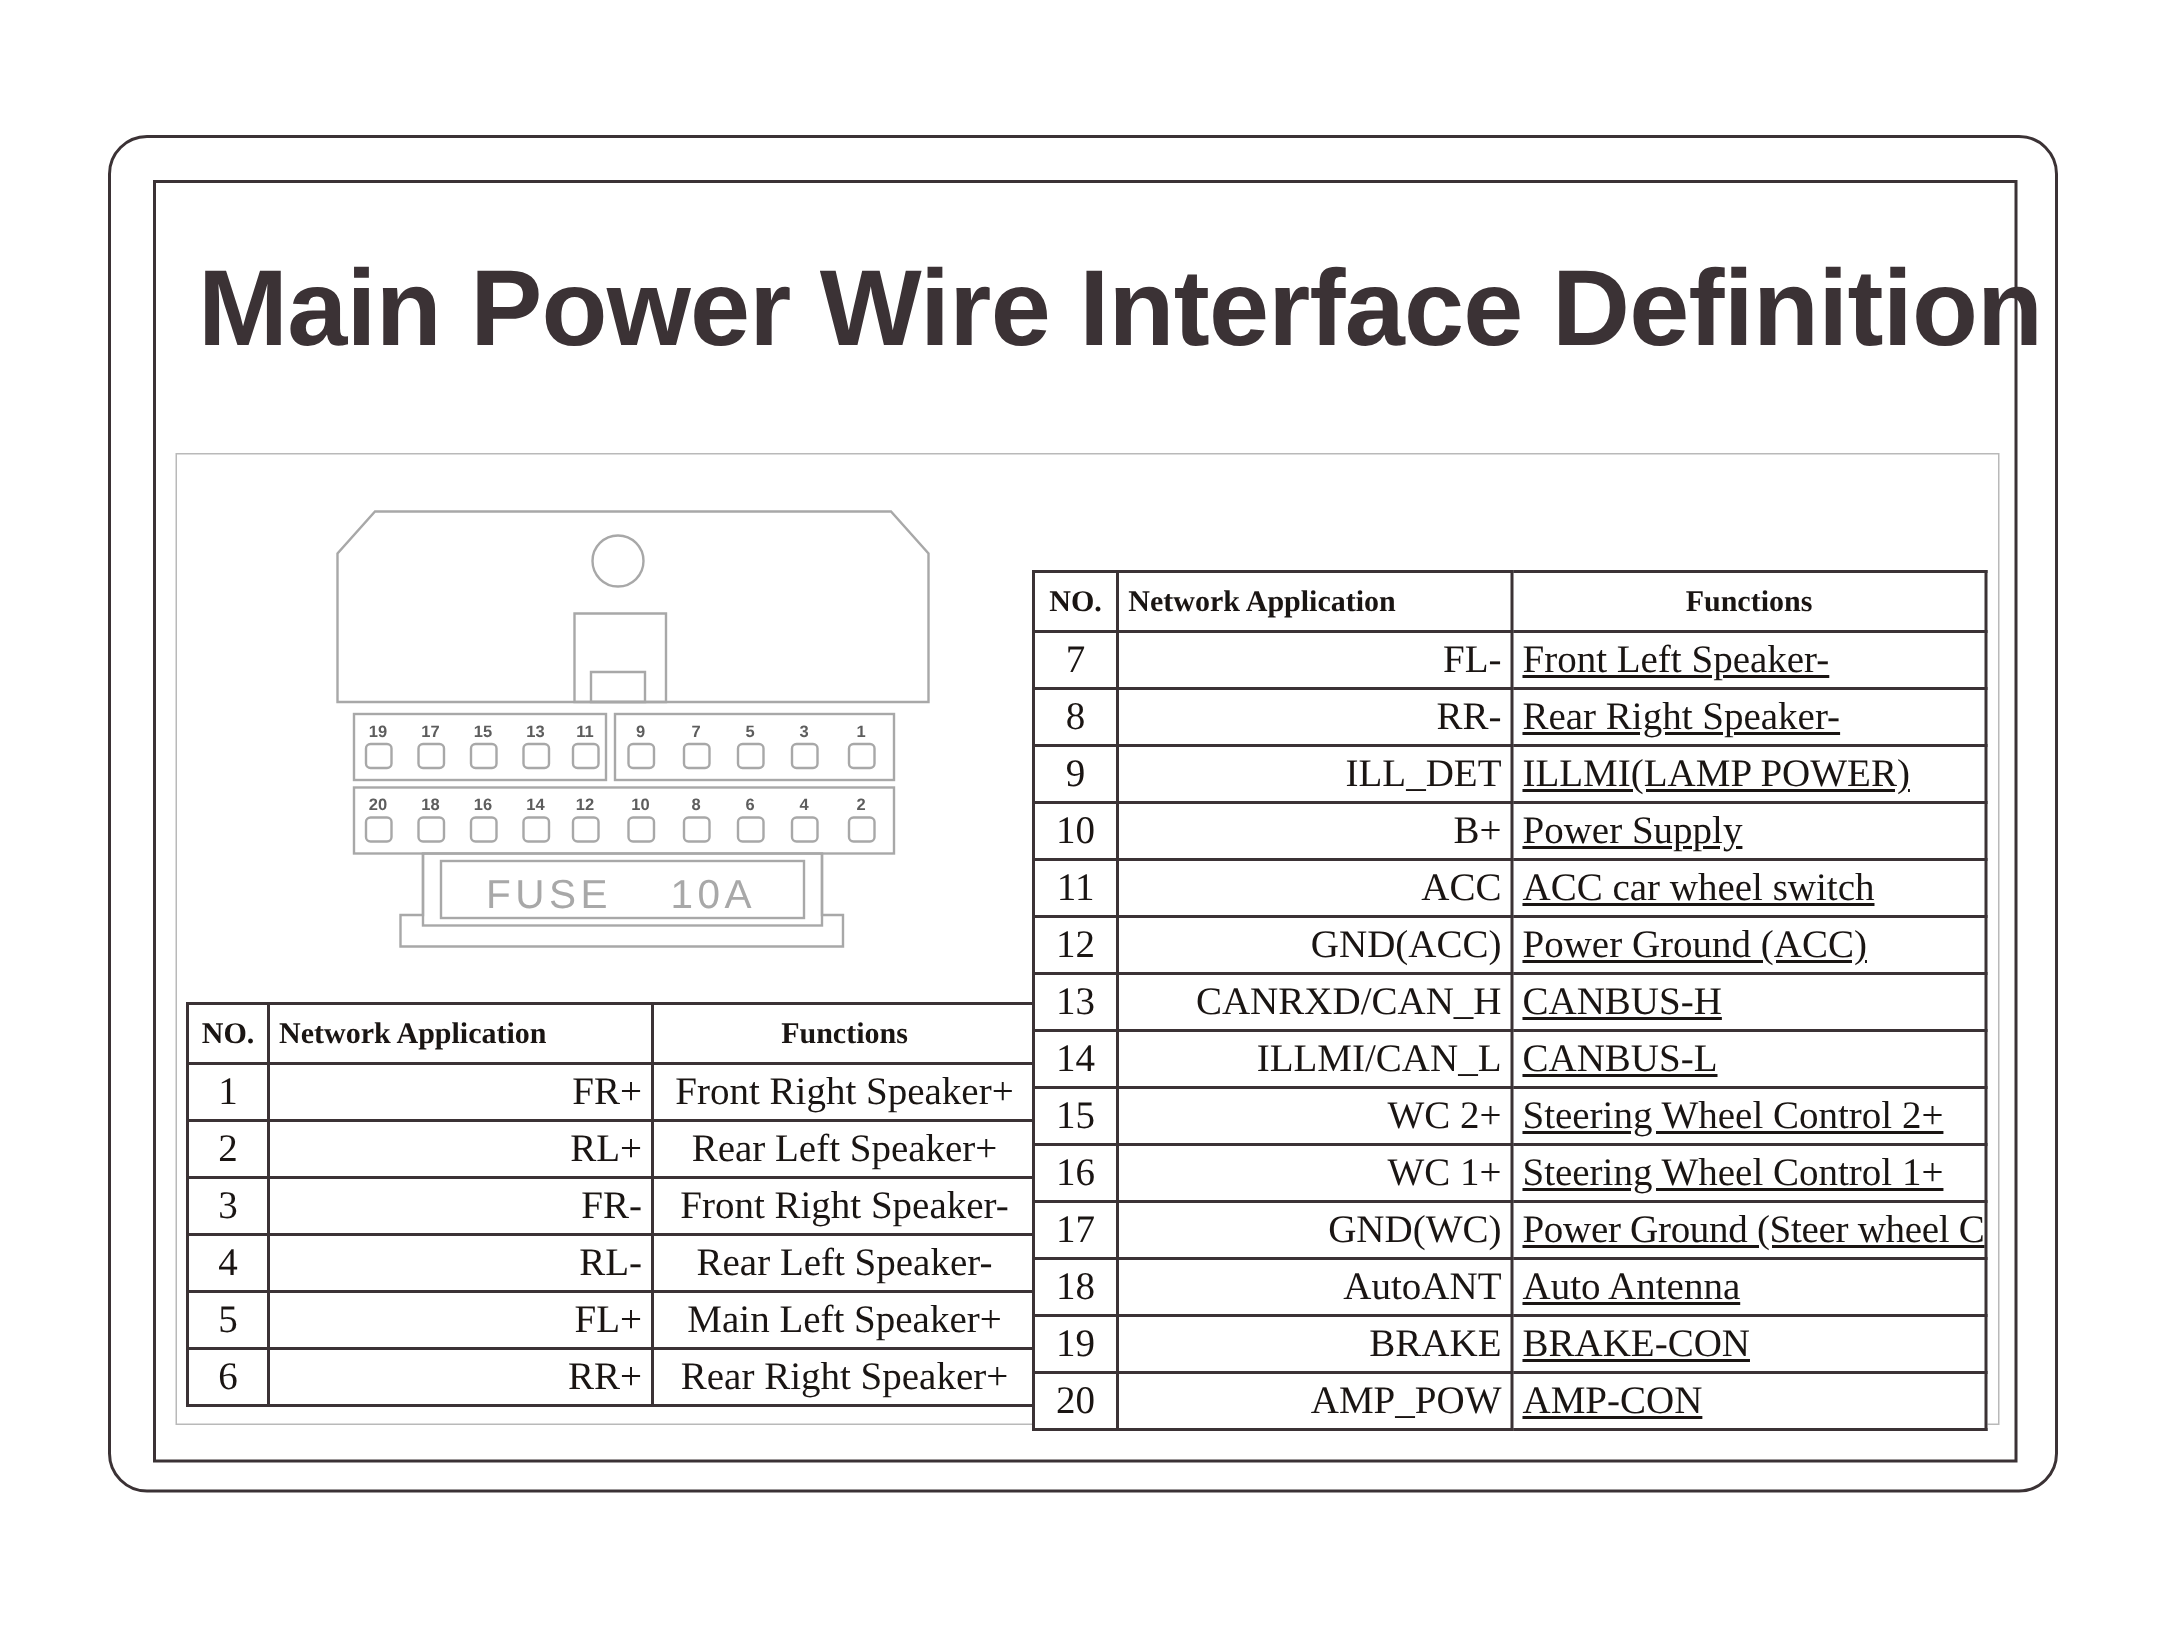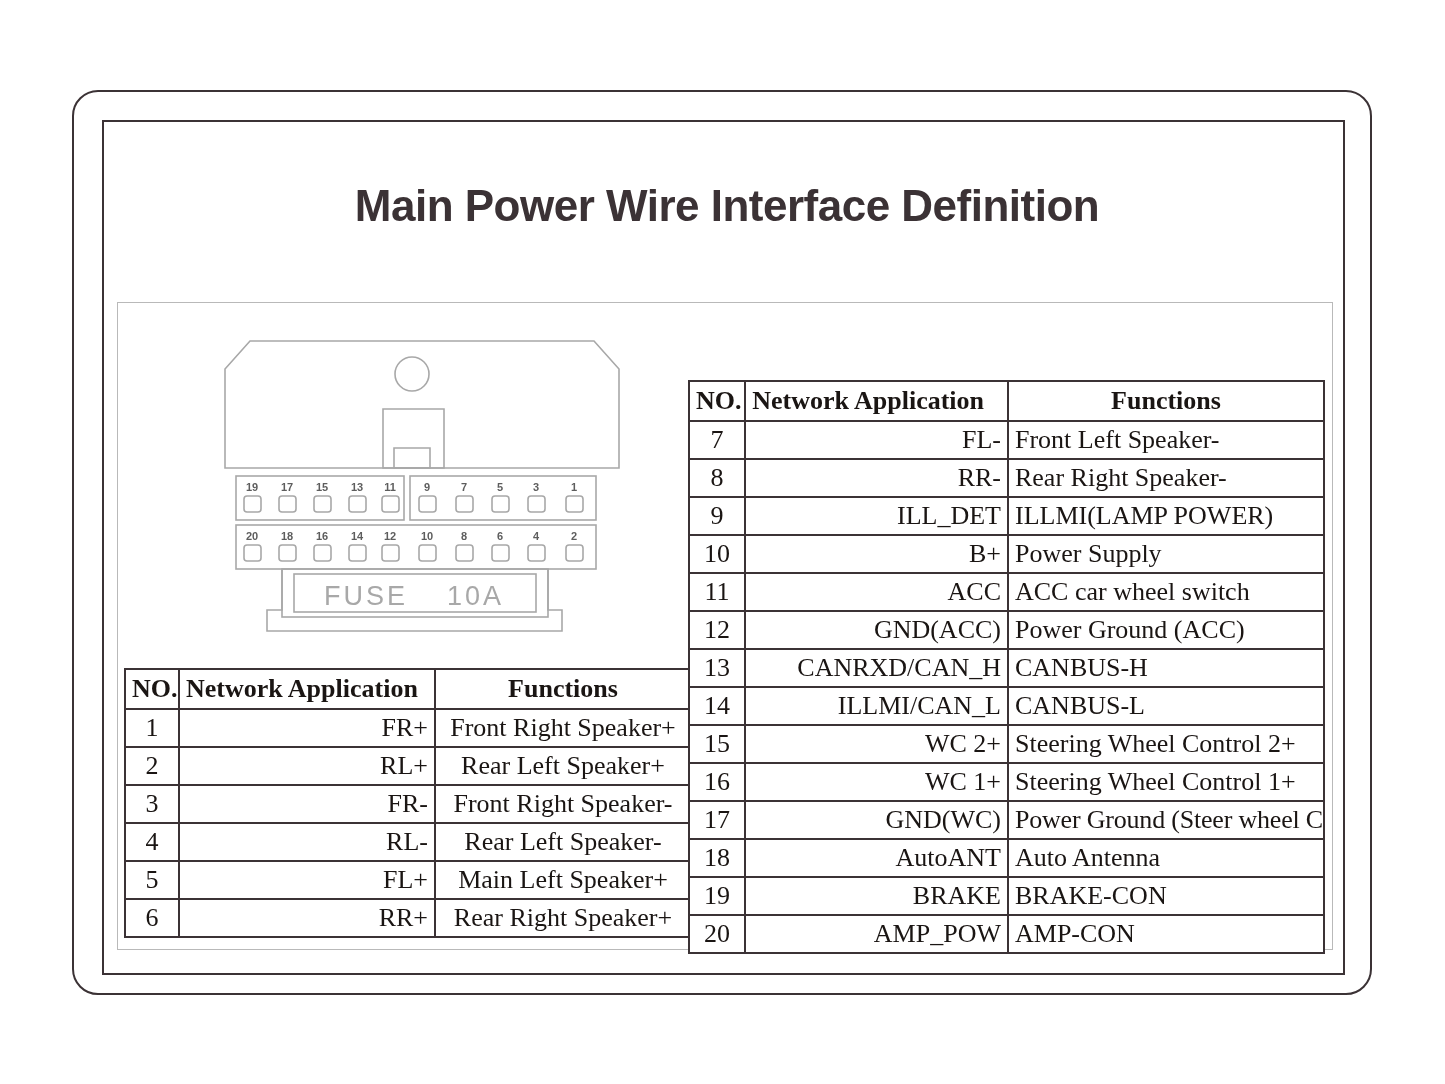--- a/index.html
+++ b/index.html
@@ -43,25 +43,25 @@
   
   #page-title {
     position: absolute;
     left: 132px;
     top: 168px;
     width: 1190px;
     height: 76px;
     line-height: 76px;
     font-family: "Liberation Sans", "DejaVu Sans", sans-serif;
     font-weight: bold;
-    font-size: 44px;
+    font-size: 72px;
     letter-spacing: -0.5px;
     color: #3b3235;
     white-space: nowrap;
-    text-align: center;
+    text-align: right;
   }
 
   
   #content-panel {
     position: absolute;
     left: 117px;
     top: 302px;
     width: 1216px;
     height: 648px;
     border: 1px solid #b9b9b9;
@@ -92,27 +92,27 @@
     padding: 0 6px;
     font-size: 26px;
     font-weight: normal;
     height: 36px;
     line-height: 30px;
     white-space: nowrap;
     overflow: hidden;
   }
   table.pinout thead th {
     font-weight: bold;
-    font-size: 26px;
+    font-size: 20px;
     height: 38px;
   }
   .c-no     { text-align: center; }
   .c-net    { text-align: right; padding-left: 10px; }
   .c-fn-ctr { text-align: center; }
-  .c-fn-lft { text-align: left; padding-left: 10px; }
+  .c-fn-lft { text-align: left; padding-left: 10px; text-decoration: underline; }
   .hdr-ctr  { text-align: center; }
   .hdr-lft  { text-align: left; padding-left: 6px; }
   .tight    { font-size: 19px; letter-spacing: -0.2px; }
 
   
   #table-left {
     left: 124px;
     top: 668px;
     width: 566px;
   }

